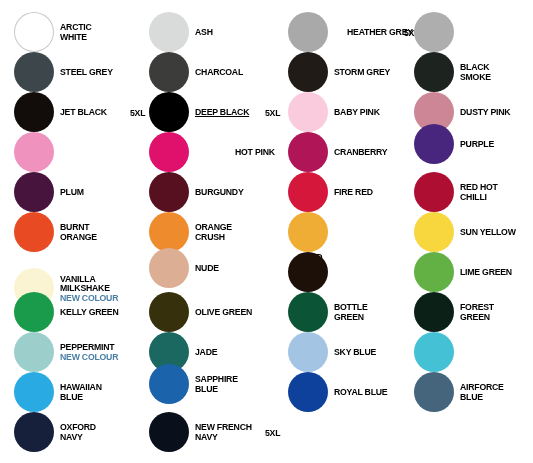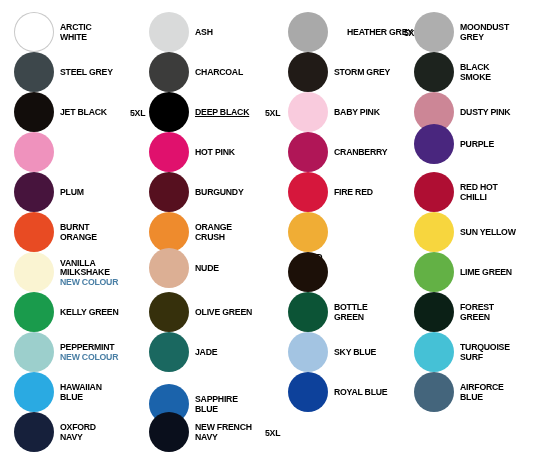--- a/index.html
+++ b/index.html
@@ -104,21 +104,21 @@
           <div class="swatch-name">PLUM</div>
         </div>
       </div>
       <div class="swatch-row" style="top: 212px;">
         <div class="swatch-dot" style="background: rgb(232, 75, 35);"></div>
         <div class="swatch-text">
           <div class="swatch-name">BURNT</div>
           <div class="swatch-name">ORANGE</div>
         </div>
       </div>
-      <div class="swatch-row" style="top: 252px;">
+      <div class="swatch-row" style="top: 268px;">
         <div class="swatch-dot" style="background: rgb(250, 244, 210);"></div>
         <div class="swatch-text">
           <div class="swatch-name">VANILLA</div>
           <div class="swatch-name">MILKSHAKE</div>
           <div class="swatch-new" style="color: rgb(74, 127, 165);">NEW COLOUR</div>
         </div>
       </div>
       <div class="swatch-row" style="top: 292px;">
         <div class="swatch-dot" style="background: rgb(26, 155, 76);"></div>
         <div class="swatch-text">
@@ -160,21 +160,21 @@
           <div class="swatch-name">CHARCOAL</div>
         </div>
       </div>
       <div class="swatch-row" style="top: 92px; text-decoration: underline;">
         <div class="swatch-dot" style="background: rgb(0, 0, 0);"></div>
         <div class="swatch-text">
           <div class="swatch-name">DEEP BLACK</div>
         </div>
         <div class="swatch-size" style="left: 116px;">5XL</div>
       </div>
-      <div class="swatch-row" style="top: 132px;">
+      <div class="swatch-row" style="top: 132px; gap: 40px;">
         <div class="swatch-dot" style="background: rgb(224, 17, 109);"></div>
         <div class="swatch-text">
           <div class="swatch-name">HOT PINK</div>
         </div>
       </div>
       <div class="swatch-row" style="top: 172px;">
         <div class="swatch-dot" style="background: rgb(86, 16, 31);"></div>
         <div class="swatch-text">
           <div class="swatch-name">BURGUNDY</div>
         </div>
@@ -197,21 +197,21 @@
         <div class="swatch-text">
           <div class="swatch-name">OLIVE GREEN</div>
         </div>
       </div>
       <div class="swatch-row" style="top: 332px;">
         <div class="swatch-dot" style="background: rgb(26, 104, 96);"></div>
         <div class="swatch-text">
           <div class="swatch-name">JADE</div>
         </div>
       </div>
-      <div class="swatch-row" style="top: 384px; justify-content: space-between;">
+      <div class="swatch-row" style="top: 364px; justify-content: space-between;">
         <div class="swatch-dot" style="background: rgb(27, 99, 171);"></div>
         <div class="swatch-text">
           <div class="swatch-name">SAPPHIRE</div>
           <div class="swatch-name">BLUE</div>
         </div>
       </div>
       <div class="swatch-row" style="top: 412px;">
         <div class="swatch-dot" style="background: rgb(10, 15, 28);"></div>
         <div class="swatch-text">
           <div class="swatch-name">NEW FRENCH</div>
@@ -277,24 +277,20 @@
       <div class="swatch-row" style="top: 372px;">
         <div class="swatch-dot" style="background: rgb(13, 65, 155);"></div>
         <div class="swatch-text">
           <div class="swatch-name">ROYAL BLUE</div>
         </div>
       </div>
     </div>
     <div class="column" style="left: 414px;">
       <div class="swatch-row" style="top: 12px;">
         <div class="swatch-dot" style="background: rgb(174, 174, 174);"></div>
-        <div class="swatch-text">
-          <div class="swatch-name">MOONDUST</div>
-          <div class="swatch-name">GREY</div>
-        </div>
       </div>
       <div class="swatch-row" style="top: 52px;">
         <div class="swatch-dot" style="background: rgb(29, 35, 30);"></div>
         <div class="swatch-text">
           <div class="swatch-name">BLACK</div>
           <div class="swatch-name">SMOKE</div>
         </div>
       </div>
       <div class="swatch-row" style="top: 92px;">
         <div class="swatch-dot" style="background: rgb(204, 134, 150);"></div>
@@ -329,24 +325,20 @@
       </div>
       <div class="swatch-row" style="top: 292px; align-items: center;">
         <div class="swatch-dot" style="background: rgb(11, 32, 22);"></div>
         <div class="swatch-text">
           <div class="swatch-name">FOREST</div>
           <div class="swatch-name">GREEN</div>
         </div>
       </div>
       <div class="swatch-row" style="top: 332px;">
         <div class="swatch-dot" style="background: rgb(69, 193, 214);"></div>
-        <div class="swatch-text">
-          <div class="swatch-name">TURQUOISE</div>
-          <div class="swatch-name">SURF</div>
-        </div>
       </div>
       <div class="swatch-row" style="top: 372px;">
         <div class="swatch-dot" style="background: rgb(68, 101, 124);"></div>
         <div class="swatch-text">
           <div class="swatch-name">AIRFORCE</div>
           <div class="swatch-name">BLUE</div>
         </div>
       </div>
     </div>
   </div>

